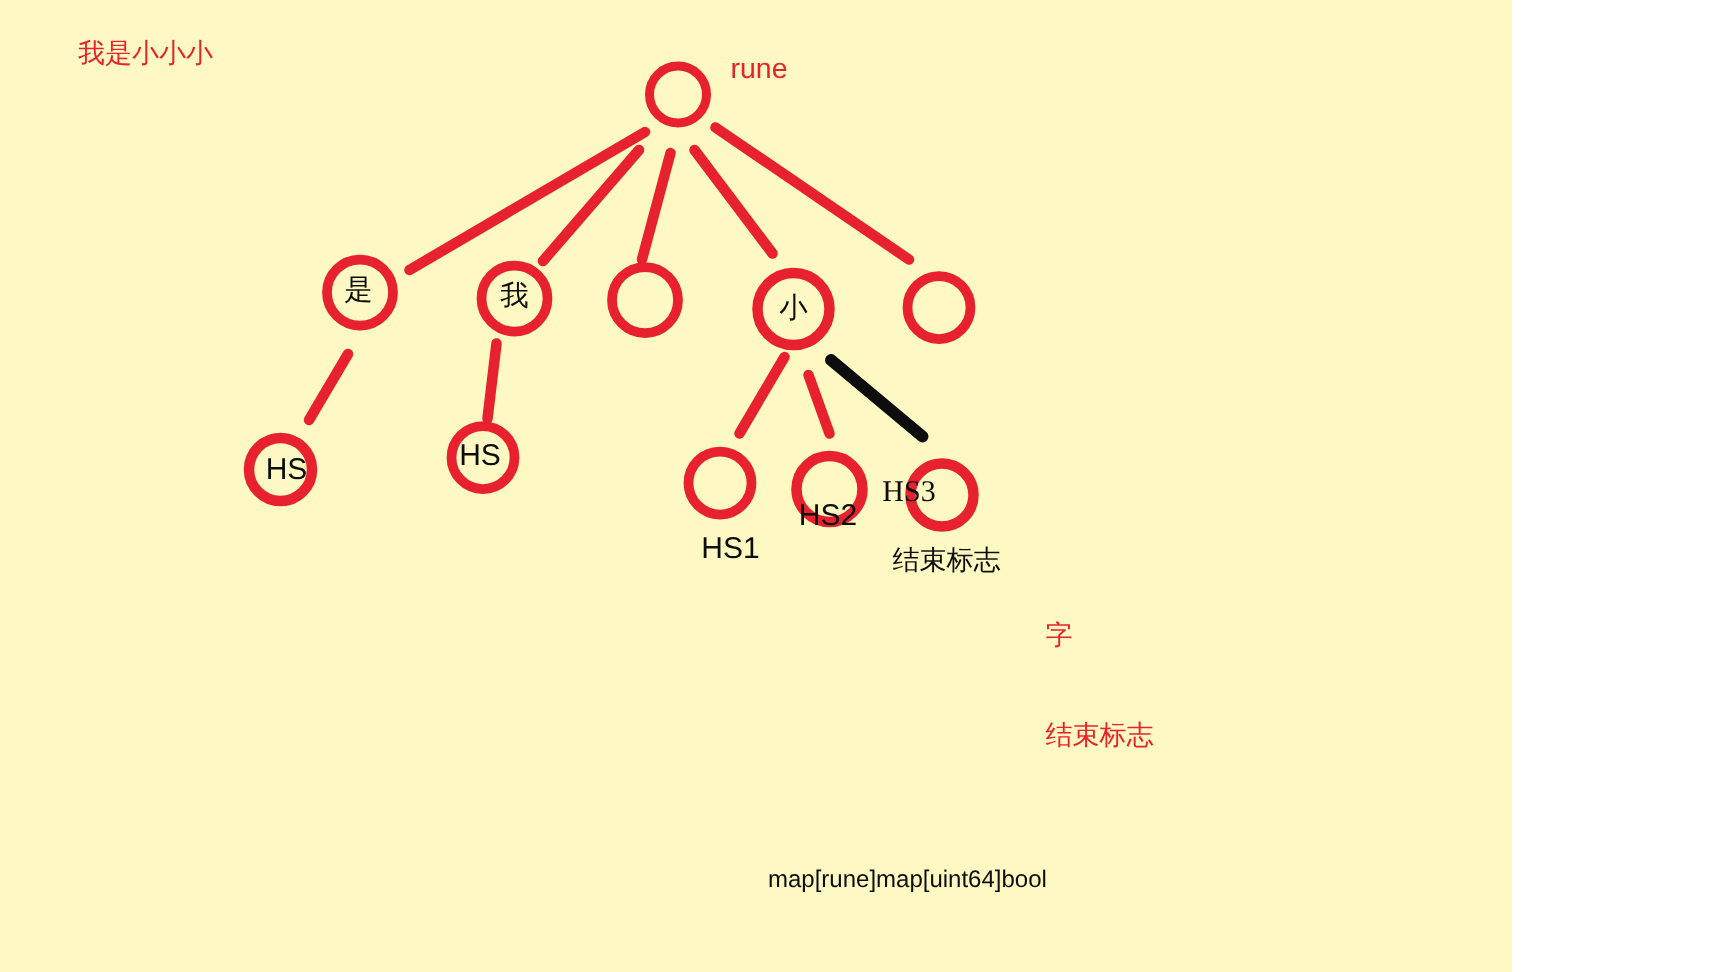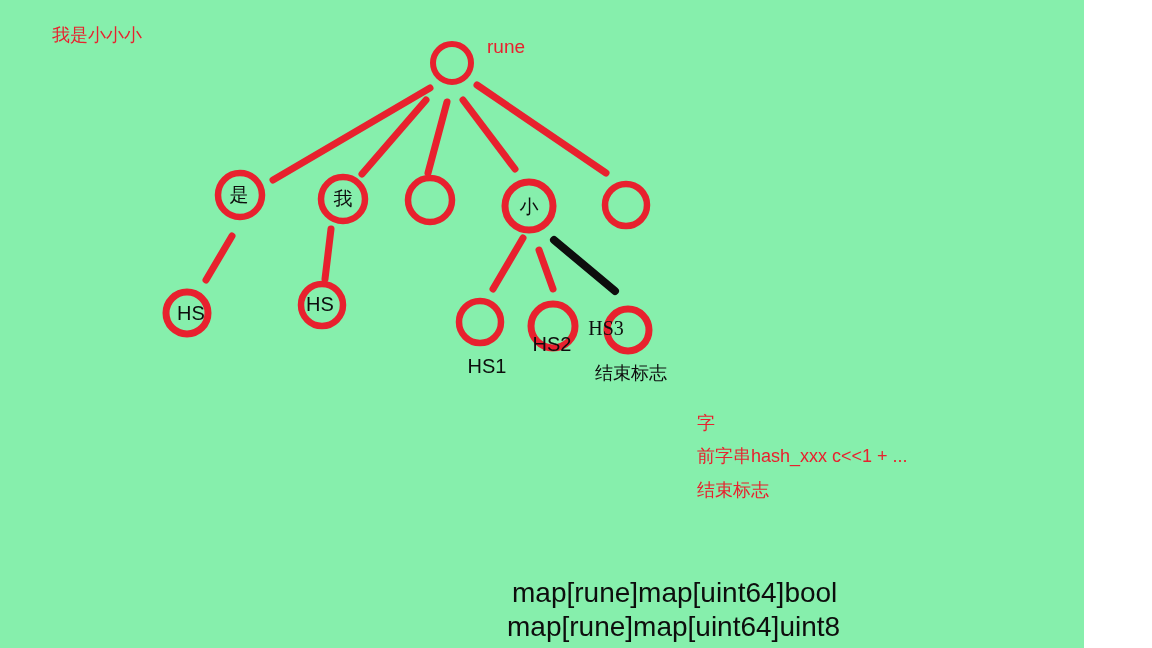--- a/index.html
+++ b/index.html
@@ -2,23 +2,23 @@
 <html style="--red: #e8212e; --ink: #0d0d0d;"><head>
 <meta charset="utf-8">
 <style>
   html, body {
     margin: 0;
     padding: 0;
     background: #ffffff;
   }
   .canvas {
     position: relative;
-    width: 1084px;
+    width: 1008px;
     height: 648px;
-    background: #86efac;
+    background: #fef9c3;
     overflow: hidden;
     font-family: "Liberation Sans", "DejaVu Sans", sans-serif;
   }
   .canvas svg {
     position: absolute;
     left: 0;
     top: 0;
   }
   .edge {
     stroke: var(--red, #e8212e);
@@ -45,21 +45,21 @@
     transform: translate(-50%, -50%);
     font-size: 19px;
     color: var(--ink, #0d0d0d);
   }
   .hs {
     font-size: 20px;
     letter-spacing: 0px;
   }
   .t18 { font-size: 18px; }
   .t19 { font-size: 19px; }
-  .t20 { font-size: 28px; }
+  .t20 { font-size: 16px; }
 </style>
 </head>
 <body>
 
 <div class="canvas">
 
   <svg width="1152" height="648" viewBox="0 0 1152 648">
 
     <line class="edge" x1="430" y1="88" x2="273" y2="180"></line>
     <line class="edge" x1="426" y1="100" x2="362" y2="174"></line>
@@ -95,19 +95,17 @@
   <span class="lbl nlbl" style="left:529px; top:206px;">小</span>
   <span class="lbl nlbl hs" style="left:191px; top:313px;">HS</span>
   <span class="lbl nlbl hs" style="left:320px; top:304px;">HS</span>
   <span class="lbl nlbl hs" style="left:487px; top:322px;margin-top:44px;">HS1</span>
   <span class="lbl nlbl hs" style="left:552px; top:344px;">HS2</span>
   <span class="lbl nlbl hs" style="left:606px; top:328px;font-family:Liberation Serif, serif;">HS3</span>
 
   <span class="lbl ink-txt t18" style="left:595px; top:364px;">结束标志</span>
 
   <span class="lbl red-txt t18" style="left:697px; top:414px;">字</span>
-  <span class="lbl red-txt t18" style="left:697px; top:447px;">前字串hash_xxx c&lt;&lt;1 + ...</span>
   <span class="lbl red-txt t18" style="left:697px; top:481px;">结束标志</span>
 
   <span class="lbl ink-txt t20" style="left:512px; top:579px;">map[rune]map[uint64]bool</span>
-  <span class="lbl ink-txt t20" style="left:507px; top:613px;">map[rune]map[uint64]uint8</span>
 
 </div>
 
 </body></html>

